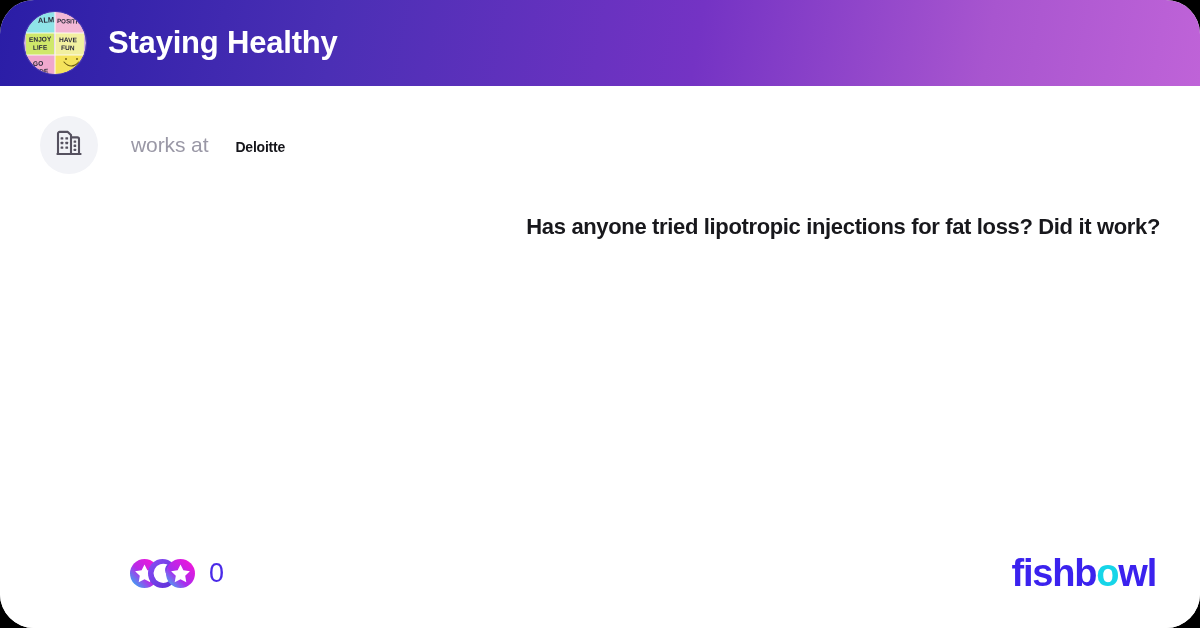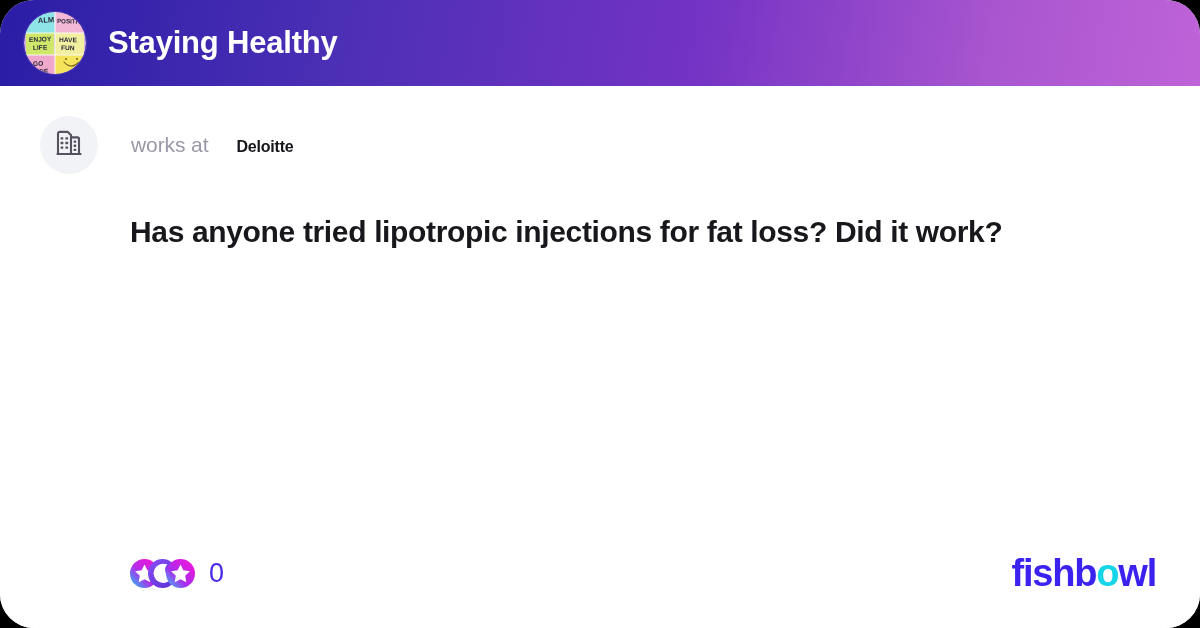--- a/index.html
+++ b/index.html
@@ -79,43 +79,43 @@
     align-items: center;
     justify-content: center;
     flex: 0 0 auto;
   }
 
   .author-meta {
     margin-left: 33px;
     display: flex;
     align-items: baseline;
     white-space: nowrap;
-    gap: 27px;
   }
   .works-at {
     font-size: 21px;
     color: #9a98a6;
     font-weight: normal;
     letter-spacing: -0.1px;
   }
   .company {
-    font-size: 16px;
+    font-size: 14px;
     color: #15151a;
     font-weight: bold;
-    margin-left: 1px;
+    margin-left: 27px;
     letter-spacing: -0.2px;
   }
 
   .post-text {
     margin: 38px 40px 0 130px;
-    font-size: 30px;
+    font-size: 22px;
     line-height: 1.33;
     font-weight: bold;
     color: #18181c;
     letter-spacing: -0.35px;
+    text-align: right;
   }
 
   
   .footer {
     position: absolute;
     left: 0;
     right: 0;
     bottom: 0;
     height: 110px;
     display: flex;

